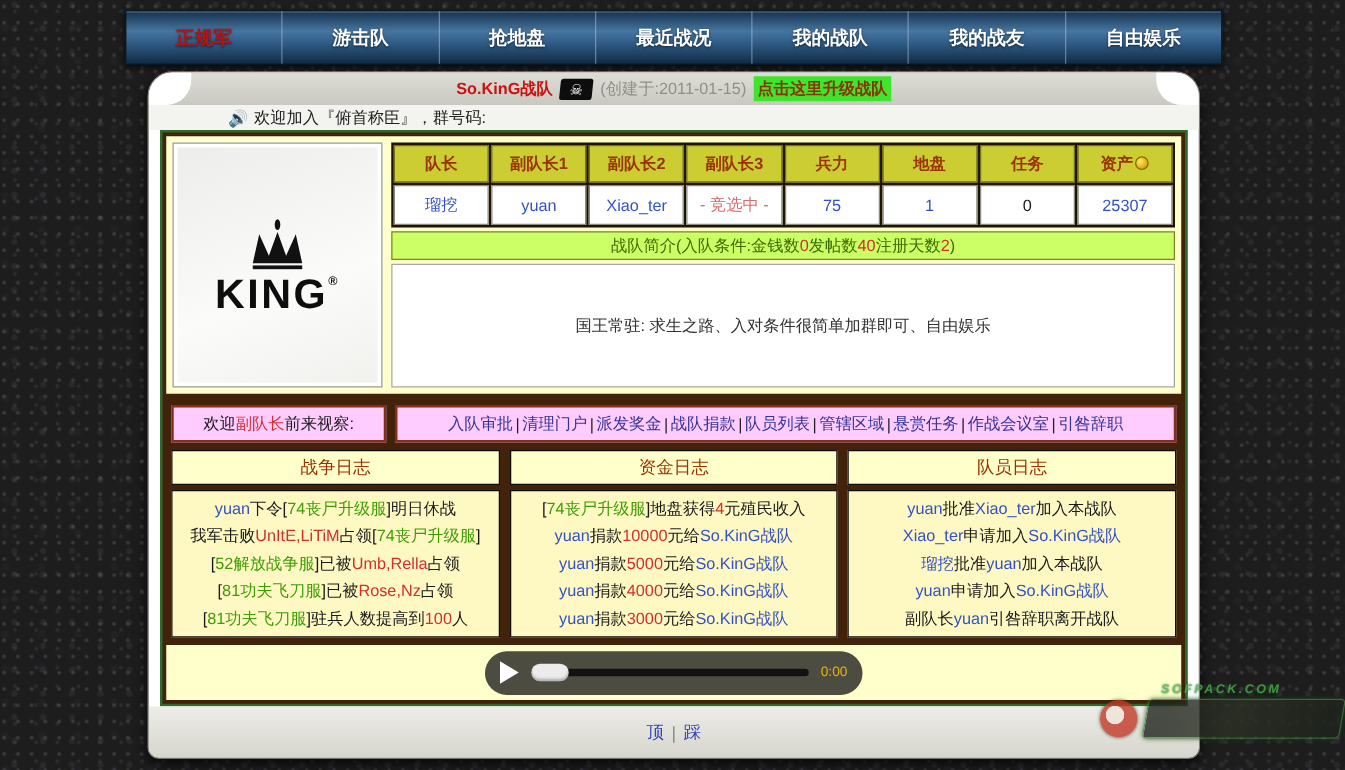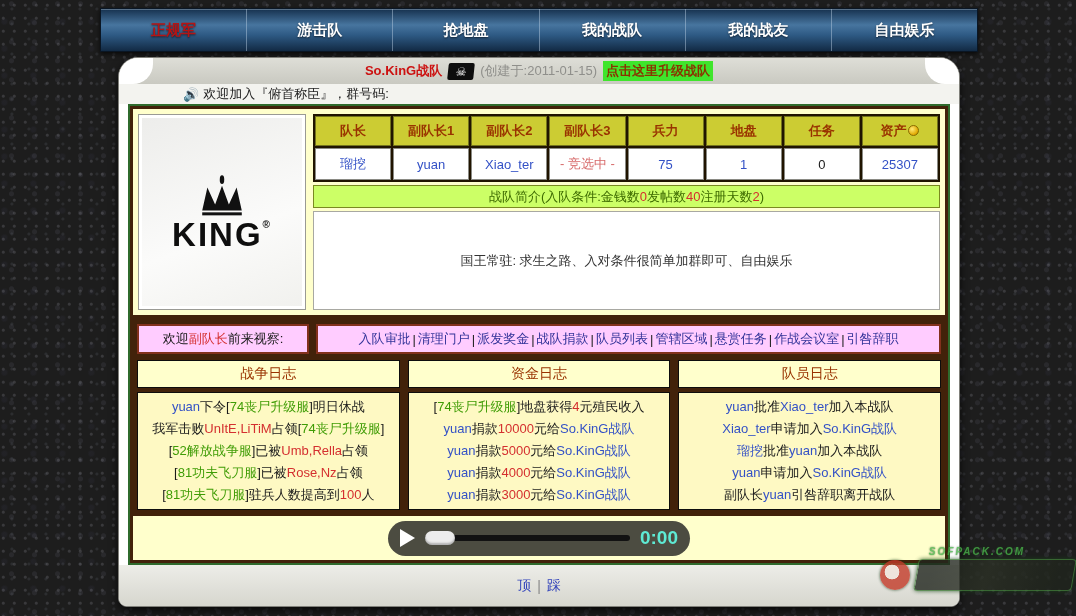--- a/index.html
+++ b/index.html
@@ -74,21 +74,21 @@
   .log-line{height:22px;line-height:22px;text-align:center;font-size:13px;white-space:nowrap;}
   
   .audio-row{background:#ffffcc;margin:3px;height:44px;display:flex;align-items:center;justify-content:center;}
   .player{width:302px;height:35px;background:#4c4c41;border-radius:18px;display:flex;align-items:center;
     padding:0 12px;box-sizing:border-box;cursor:pointer;}
   .play{width:0;height:0;border-top:9px solid transparent;border-bottom:9px solid transparent;
     border-left:15px solid #fff;margin-right:10px;}
   .track{flex:1;height:6px;background:#121212;border-radius:3px;position:relative;margin-right:10px;}
   .thumb{position:absolute;left:0;top:-4px;width:30px;height:14px;background:#ececec;border-radius:8px;
     box-shadow:inset 0 -2px 2px rgba(0,0,0,.25);}
-  .time{color:#5eead4;font-size:19px;font-weight:bold;}
+  .time{color:#eab308;font-size:11px;font-weight:normal;}
   
   .window-footer{flex:1;background:linear-gradient(#ededE8,#d6d6ce);display:flex;align-items:center;
     justify-content:center;gap:6px;font-size:14px;}
   .window-footer a{color:#3344bb;cursor:pointer;text-decoration:none;}
   .window-footer .sep{color:#888;}
   
   .c-b{color:#3351c6;cursor:pointer;}
   .c-r{color:#d42f2f;}
   .c-g{color:#3f9c05;}
   .c-k{color:#1a1a1a;}
@@ -108,20 +108,21 @@
 </head>
 <body>
 
 <div class="canvas">
   <div class="texture"></div>
 
   <div class="navbar">
       <div class="nav-item active">正规军</div>
       <div class="nav-item">游击队</div>
       <div class="nav-item">抢地盘</div>
+      <div class="nav-item">最近战况</div>
       <div class="nav-item">我的战队</div>
       <div class="nav-item">我的战友</div>
       <div class="nav-item">自由娱乐</div>
     </div>
 
   <div class="window">
     <div class="titlebar">
       <span class="team-name">So.KinG战队</span>
       <span class="flag">☠</span>
       <span class="created">(创建于:2011-01-15)</span>

